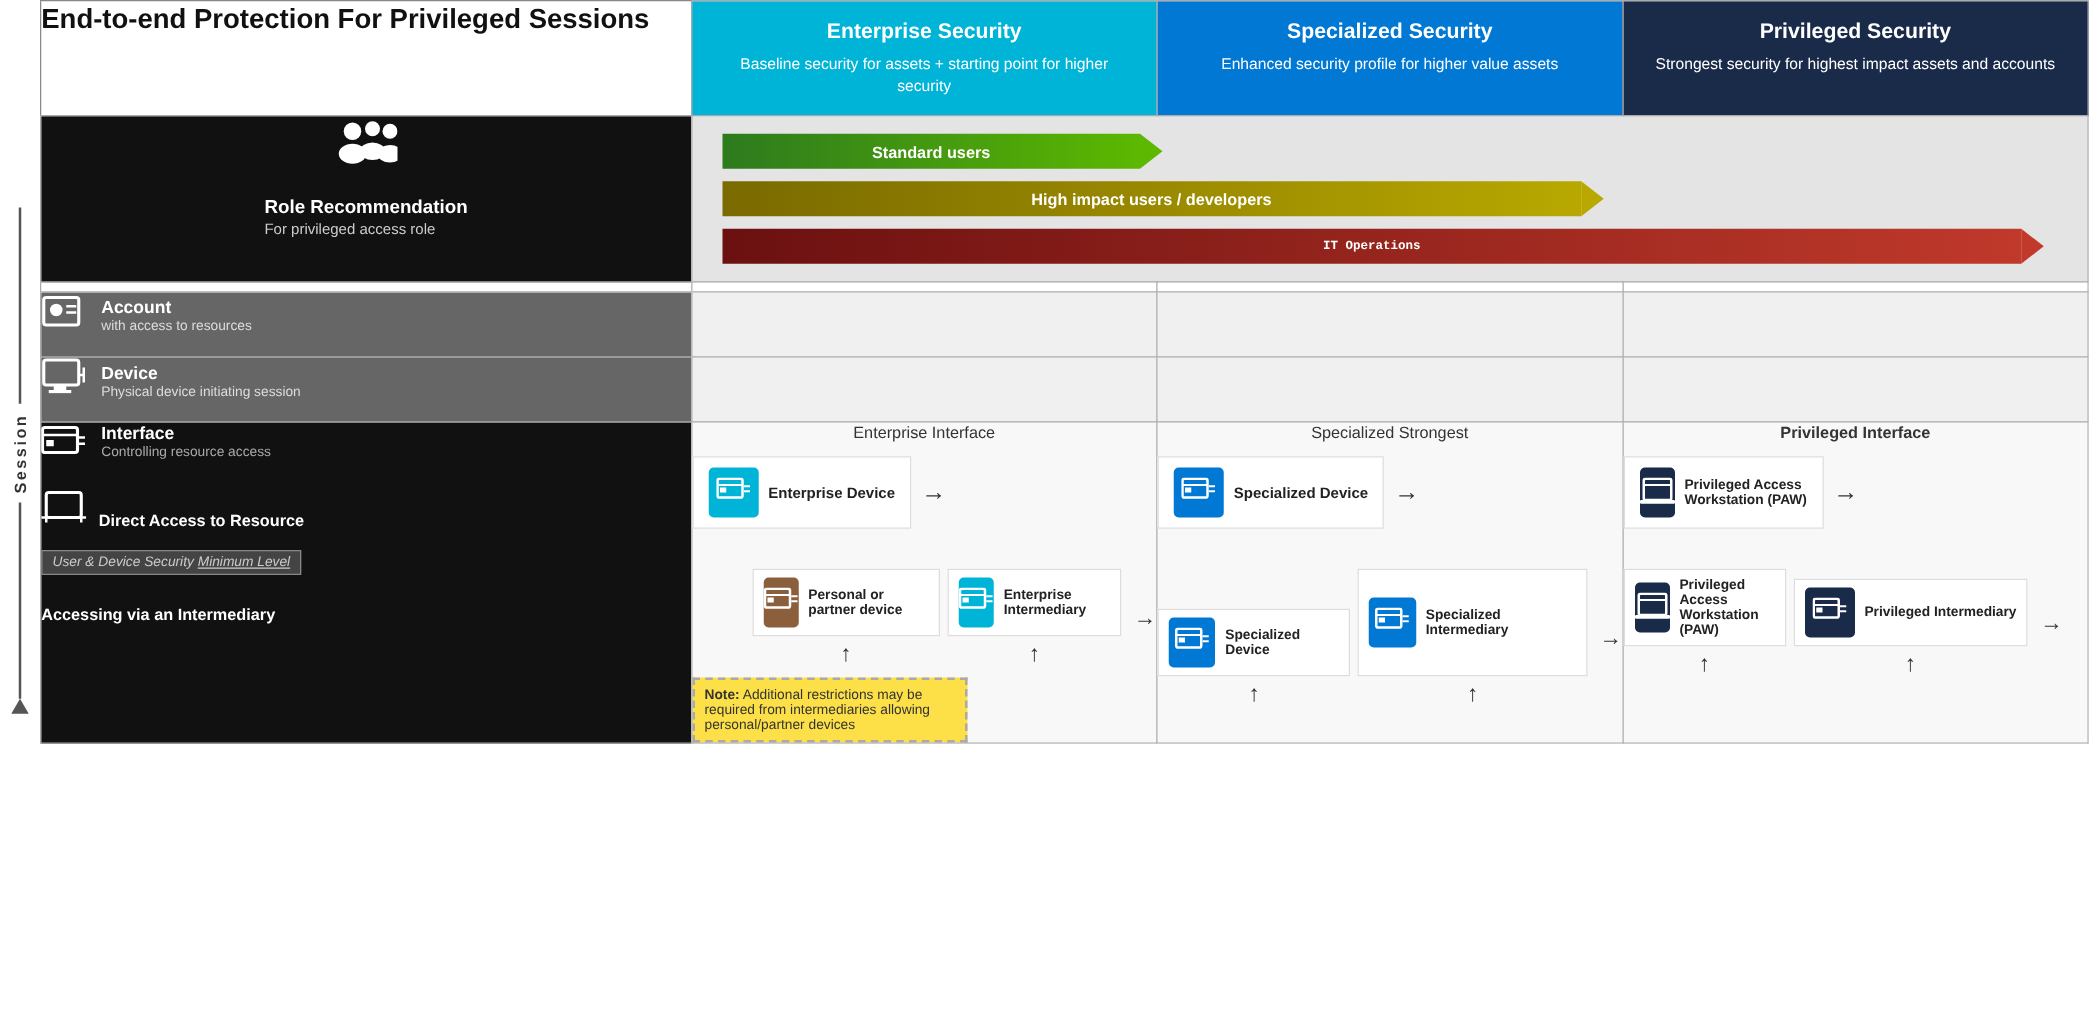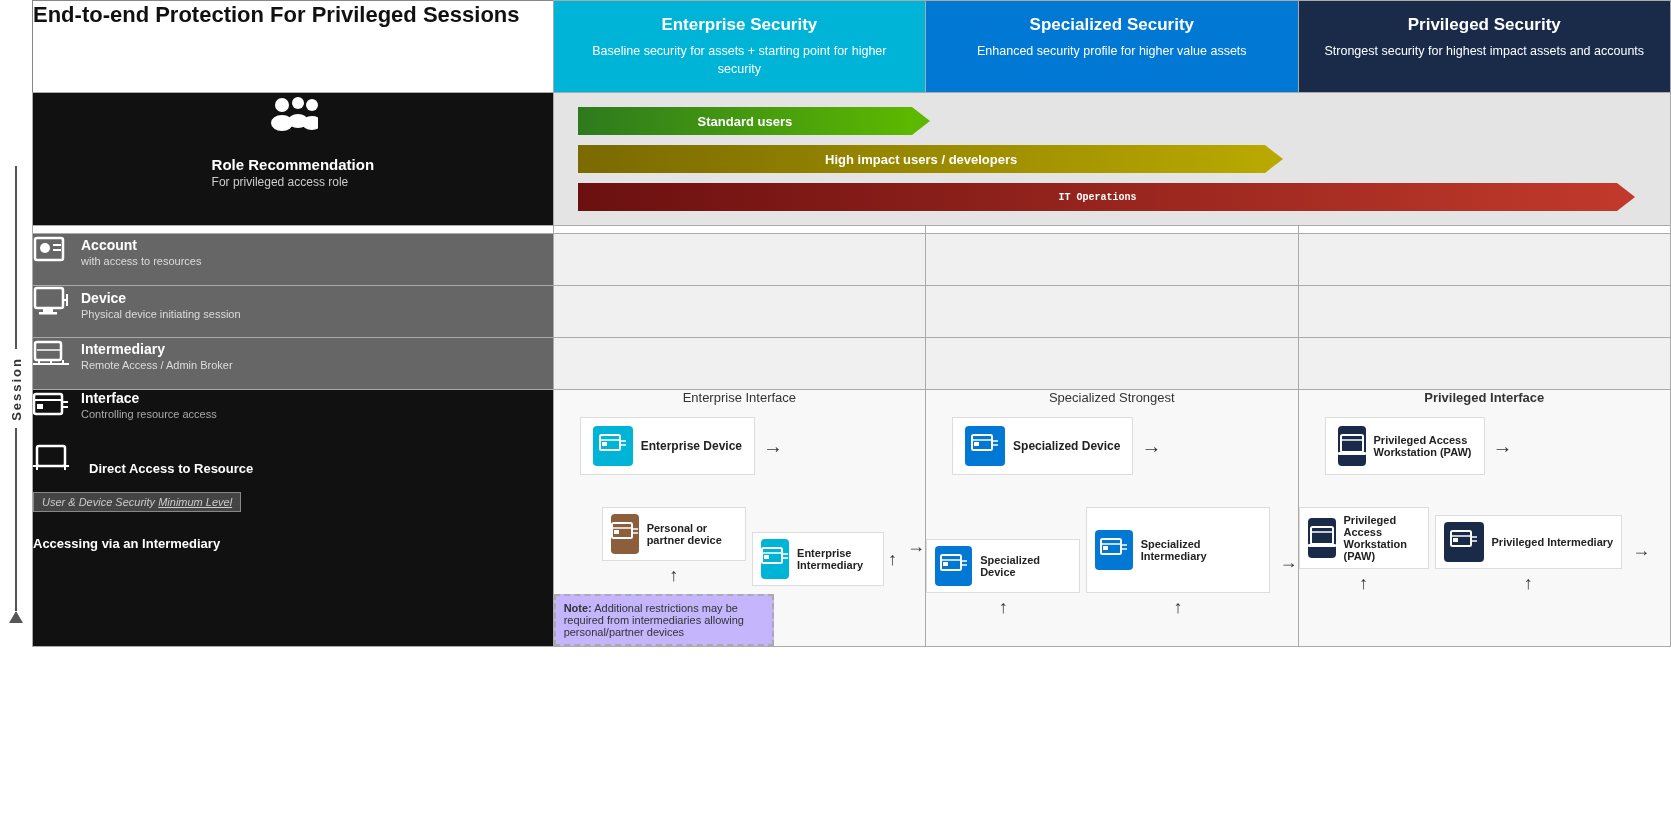--- a/index.html
+++ b/index.html
@@ -190,32 +190,31 @@
       font-size: 20px;
       color: #333;
       margin: 0 8px;
       align-self: center;
     }
 
     .direct-row {
       display: flex;
       align-items: center;
       margin-bottom: 6px;
-      margin-left: 26px;
     }
 
     
     .note-box {
       border: 1.5px dashed #aaa;
       padding: 8px 10px;
       font-size: 11px;
       color: #333;
       max-width: 220px;
       margin-top: 6px;
-      background: #c4b5fd;
+      background: #fde047;
     }
     .note-bold { font-weight: 700; }
 
     
     .dev-enterprise { background: #00b4d8; border-radius: 4px; }
     .dev-specialized { background: #0078d4; border-radius: 4px; }
     .dev-privileged  { background: #1a2b4a; border-radius: 4px; }
     .dev-partner     { background: #8B5E3C; border-radius: 4px; }
 
     .device-icon-colored {
@@ -385,64 +384,41 @@
             <div class="section-title">Device</div>
             <div class="section-sub">Physical device initiating session</div>
           </div>
         </div>
       </td>
       <td class="section-content-cell"></td>
       <td class="section-content-cell"></td>
       <td class="section-content-cell"></td>
     </tr>
 
-    <tr>
-      <td class="section-label-cell" style="height:52px;">
-        <div class="section-inner">
-          <div style="color:#fff; flex-shrink:0;">
-            <svg width="36" height="32" viewBox="0 0 36 32" fill="white">
-              <rect x="2" y="4" width="26" height="18" rx="2" stroke="white" stroke-width="2.5" fill="none"></rect>
-              <line x1="4" y1="12" x2="28" y2="12" stroke="white" stroke-width="1.5"></line>
-              <line x1="0" y1="26" x2="36" y2="26" stroke="white" stroke-width="2"></line>
-              <line x1="6" y1="22" x2="6" y2="26" stroke="white" stroke-width="2"></line>
-              <line x1="30" y1="22" x2="30" y2="26" stroke="white" stroke-width="2"></line>
-              <line x1="18" y1="22" x2="18" y2="26" stroke="white" stroke-width="2"></line>
-            </svg>
-          </div>
-          <div>
-            <div class="section-title">Intermediary</div>
-            <div class="section-sub">Remote Access / Admin Broker</div>
-          </div>
-        </div>
-      </td>
-      <td class="section-content-cell"></td>
-      <td class="section-content-cell"></td>
-      <td class="section-content-cell"></td>
-    </tr>
 
     <tr>
       <td class="interface-label-cell" style="min-height:280px; padding-bottom:16px;">
 
         <div style="display:flex; align-items:flex-start; gap:12px; margin-bottom:16px;">
           <div style="flex-shrink:0; margin-top:2px;">
             <svg width="36" height="32" viewBox="0 0 36 32" fill="white">
               <rect x="1" y="2" width="28" height="20" rx="2" stroke="white" stroke-width="2.5" fill="none"></rect>
               <line x1="1" y1="8" x2="29" y2="8" stroke="white" stroke-width="2"></line>
               <rect x="4" y="12" width="6" height="5" fill="white"></rect>
               <line x1="30" y1="10" x2="35" y2="10" stroke="white" stroke-width="2"></line>
               <line x1="30" y1="15" x2="35" y2="15" stroke="white" stroke-width="2"></line>
             </svg>
           </div>
           <div>
             <div class="interface-title">Interface</div>
             <div class="interface-sub">Controlling resource access</div>
           </div>
         </div>
 
-        <div style="display:flex; align-items:center; gap:20px; margin-bottom:8px;">
+        <div style="display:flex; align-items:center; gap:10px; margin-bottom:8px;">
           <div style="flex-shrink:0;">
             <svg width="36" height="28" viewBox="0 0 36 28" fill="white">
               <rect x="4" y="2" width="28" height="20" rx="2" stroke="white" stroke-width="2.5" fill="none"></rect>
               <line x1="0" y1="22" x2="36" y2="22" stroke="white" stroke-width="2"></line>
               <line x1="4" y1="22" x2="4" y2="26" stroke="white" stroke-width="2"></line>
               <line x1="32" y1="22" x2="32" y2="26" stroke="white" stroke-width="2"></line>
             </svg>
           </div>
           <div class="direct-access-title">Direct Access to Resource</div>
         </div>
@@ -485,21 +461,21 @@
                     <line x1="1" y1="6" x2="21" y2="6" stroke="white" stroke-width="1.5"></line>
                     <rect x="3" y="8" width="5" height="4" fill="white"></rect>
                     <line x1="22" y1="7" x2="27" y2="7" stroke="white" stroke-width="1.5"></line>
                     <line x1="22" y1="11" x2="27" y2="11" stroke="white" stroke-width="1.5"></line>
                   </svg>
                 </div>
                 <span class="device-label" style="font-size:11px;">Personal or partner device</span>
               </div>
               <span style="font-size:18px; color:#333;">↑</span>
             </div>
-            <div style="display:flex; flex-direction:row; align-items:center; gap:4px;">
+            <div style="display:flex; flex-direction:column; align-items:center; gap:4px;">
               <div class="device-box" style="padding:6px 8px;">
                 <div class="device-icon-colored dev-enterprise">
                   <svg width="28" height="24" viewBox="0 0 28 24" fill="white">
                     <rect x="1" y="1" width="20" height="15" rx="1.5" stroke="white" stroke-width="2" fill="none"></rect>
                     <line x1="1" y1="6" x2="21" y2="6" stroke="white" stroke-width="1.5"></line>
                     <rect x="3" y="8" width="5" height="4" fill="white"></rect>
                     <line x1="22" y1="7" x2="27" y2="7" stroke="white" stroke-width="1.5"></line>
                     <line x1="22" y1="11" x2="27" y2="11" stroke="white" stroke-width="1.5"></line>
                   </svg>
                 </div>

